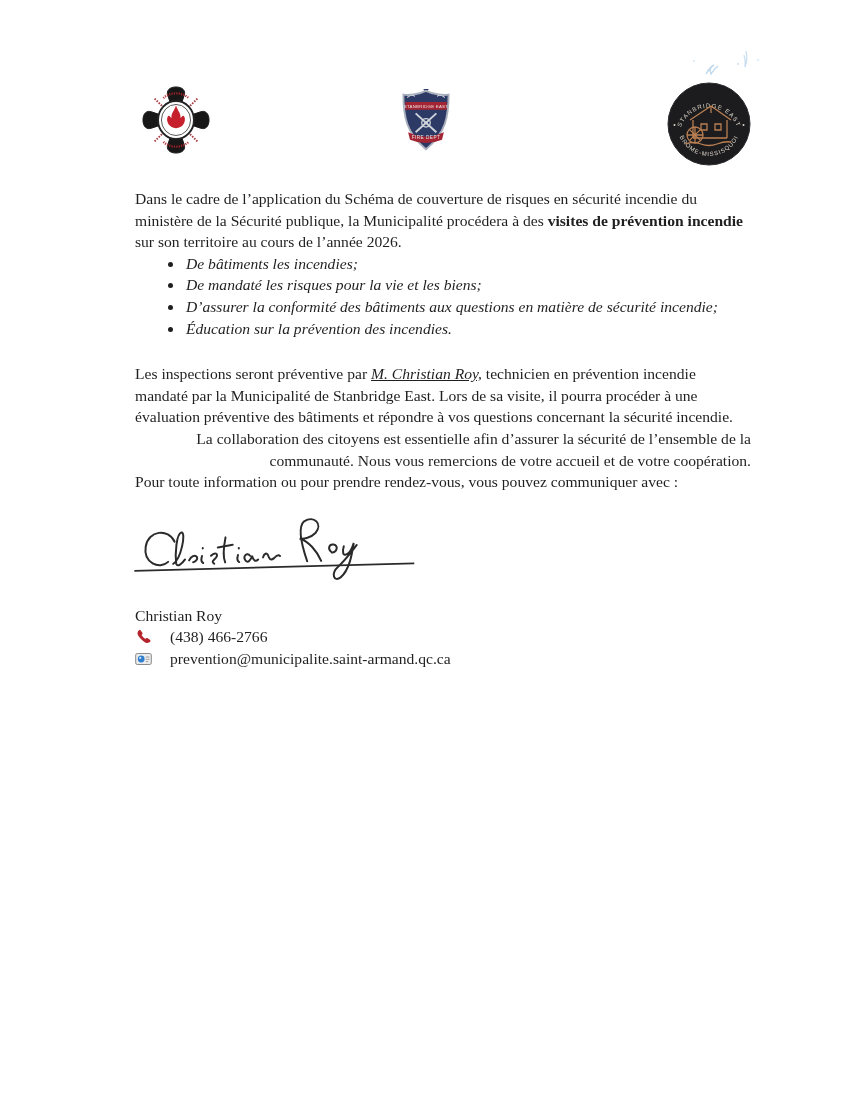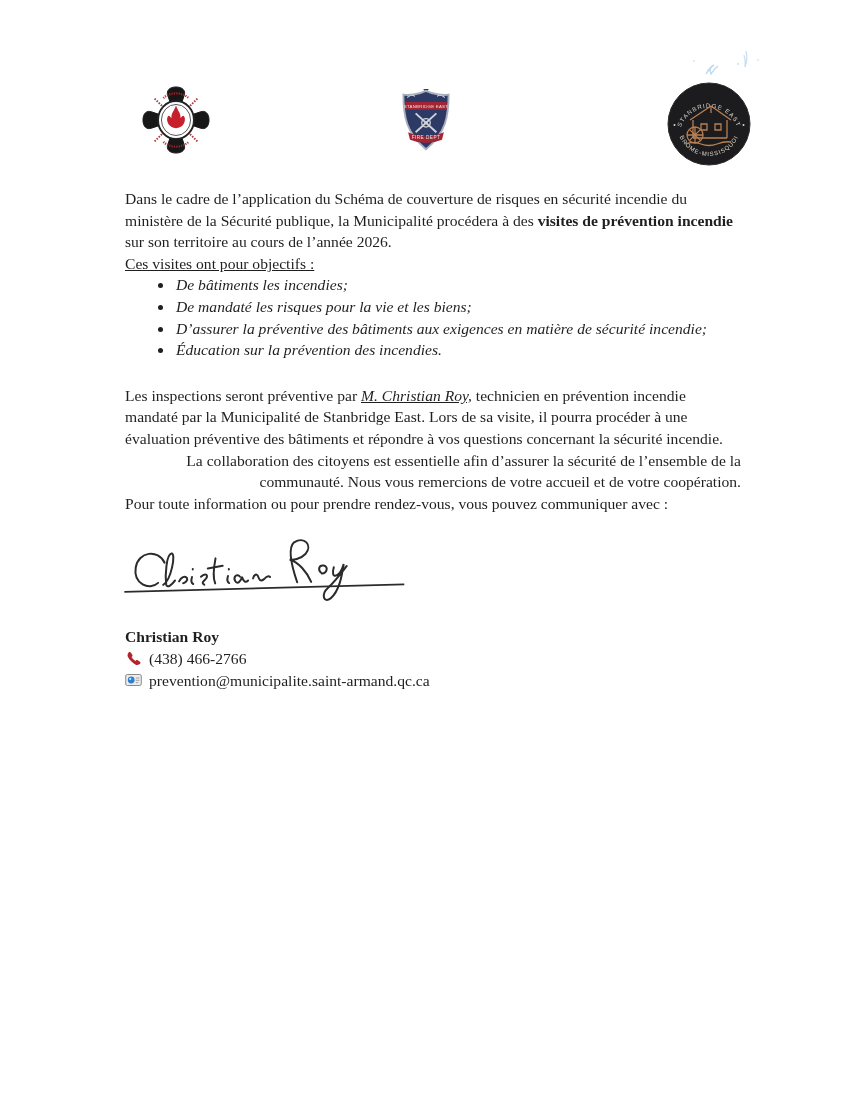--- a/index.html
+++ b/index.html
@@ -9,43 +9,43 @@
   }
   
   .logo{position:absolute;}
   .logo-cross{left:142px;top:86px;width:68px;height:68px;}
   .logo-shield{left:397px;top:88px;width:58px;height:64px;}
   .logo-mill{left:665px;top:79px;width:88px;height:90px;}
   .pen-marks{position:absolute;left:668px;top:30px;width:130px;height:55px;}
 
   
   .content{
-    position:absolute;left:125px;top:188px;width:616px;
+    position:absolute;left:135px;top:188px;width:616px;
     font-size:15.6px;line-height:21.6px;
   }
   .content p{margin:0;}
   .p1{margin-bottom:22px;}
   .objectives-heading{text-decoration:underline;margin-bottom:12px;}
   ul.objectives{
     margin:0 0 24px 0;padding-left:49px;font-style:italic;
   }
   ul.objectives li{margin:0;padding-left:2px;}
   .p2{margin-bottom:22px;}
   .p3{margin-bottom:24px;text-align:right;}
   .p4{margin-bottom:0;}
   .bold{font-weight:bold;}
   .bold-italic-underline{font-weight:normal;font-style:italic;text-decoration:underline;}
 
   
   .signature-block{margin-top:16px;height:96px;position:relative;}
   .signature-svg{position:absolute;left:-4px;top:0;transform:rotate(-1.5deg);}
 
   
-  .contact-name{font-weight:bold;}
-  .contact-line{display:flex;align-items:center;gap:7px;}
+  .contact-name{font-weight:normal;}
+  .contact-line{display:flex;align-items:center;gap:18px;}
   .contact-icon{width:17px;height:16px;flex:0 0 auto;}
 </style>
 </head>
 <body>
 
 <div class="page">
 
   <svg class="pen-marks" viewBox="0 0 130 55">
     <path d="M38,44 q4,-7 8,-9 q-6,3 -3,9 q3,-5 7,-8" fill="none" stroke="#a8c9e6" stroke-width="1.4" opacity="0.75"></path>
     <path d="M76,25 q2,6 1,12 q3,-8 1,-16" fill="none" stroke="#a8c9e6" stroke-width="1.3" opacity="0.6"></path>
@@ -117,26 +117,25 @@
       <path d="M36,44 h6 v6 h-6 z M50,44 h6 v6 h-6 z"></path>
       <circle cx="30" cy="55" r="8"></circle>
       <path d="M30,47 L30,63 M22,55 L38,55 M24.4,49.4 L35.6,60.6 M35.6,49.4 L24.4,60.6"></path>
       <path d="M20,64 Q28,61 36,64 T52,64 T66,62"></path>
     </g>
   </svg>
 
   <div class="content">
     <p class="p1"><span>Dans le cadre de l’application du Schéma de couverture de risques en sécurité incendie du ministère de la Sécurité publique, la Municipalité procédera à des </span><span class="bold">visites de prévention incendie</span><span> sur son territoire au cours de l’année 2026.</span></p>
 
-    <p class="objectives-heading">Ces visites ont pour objectifs :</p>
 
     <ul class="objectives">
       <li>De bâtiments les incendies;</li>
       <li>De mandaté les risques pour la vie et les biens;</li>
-      <li>D’assurer la préventive des bâtiments aux exigences en matière de sécurité incendie;</li>
+      <li>D’assurer la conformité des bâtiments aux questions en matière de sécurité incendie;</li>
       <li>Éducation sur la prévention des incendies.</li>
     </ul>
 
     <p class="p2"><span>Les inspections seront préventive par </span><span class="bold-italic-underline">M. Christian Roy,</span><span> technicien en prévention incendie mandaté par la Municipalité de Stanbridge East. Lors de sa visite, il pourra procéder à une évaluation préventive des bâtiments et répondre à vos questions concernant la sécurité incendie.</span></p>
 
     <p class="p3">La collaboration des citoyens est essentielle afin d’assurer la sécurité de l’ensemble de la communauté. Nous vous remercions de votre accueil et de votre coopération.</p>
 
     <p class="p4">Pour toute information ou pour prendre rendez-vous, vous pouvez communiquer avec :</p>
 
     <div class="signature-block">

